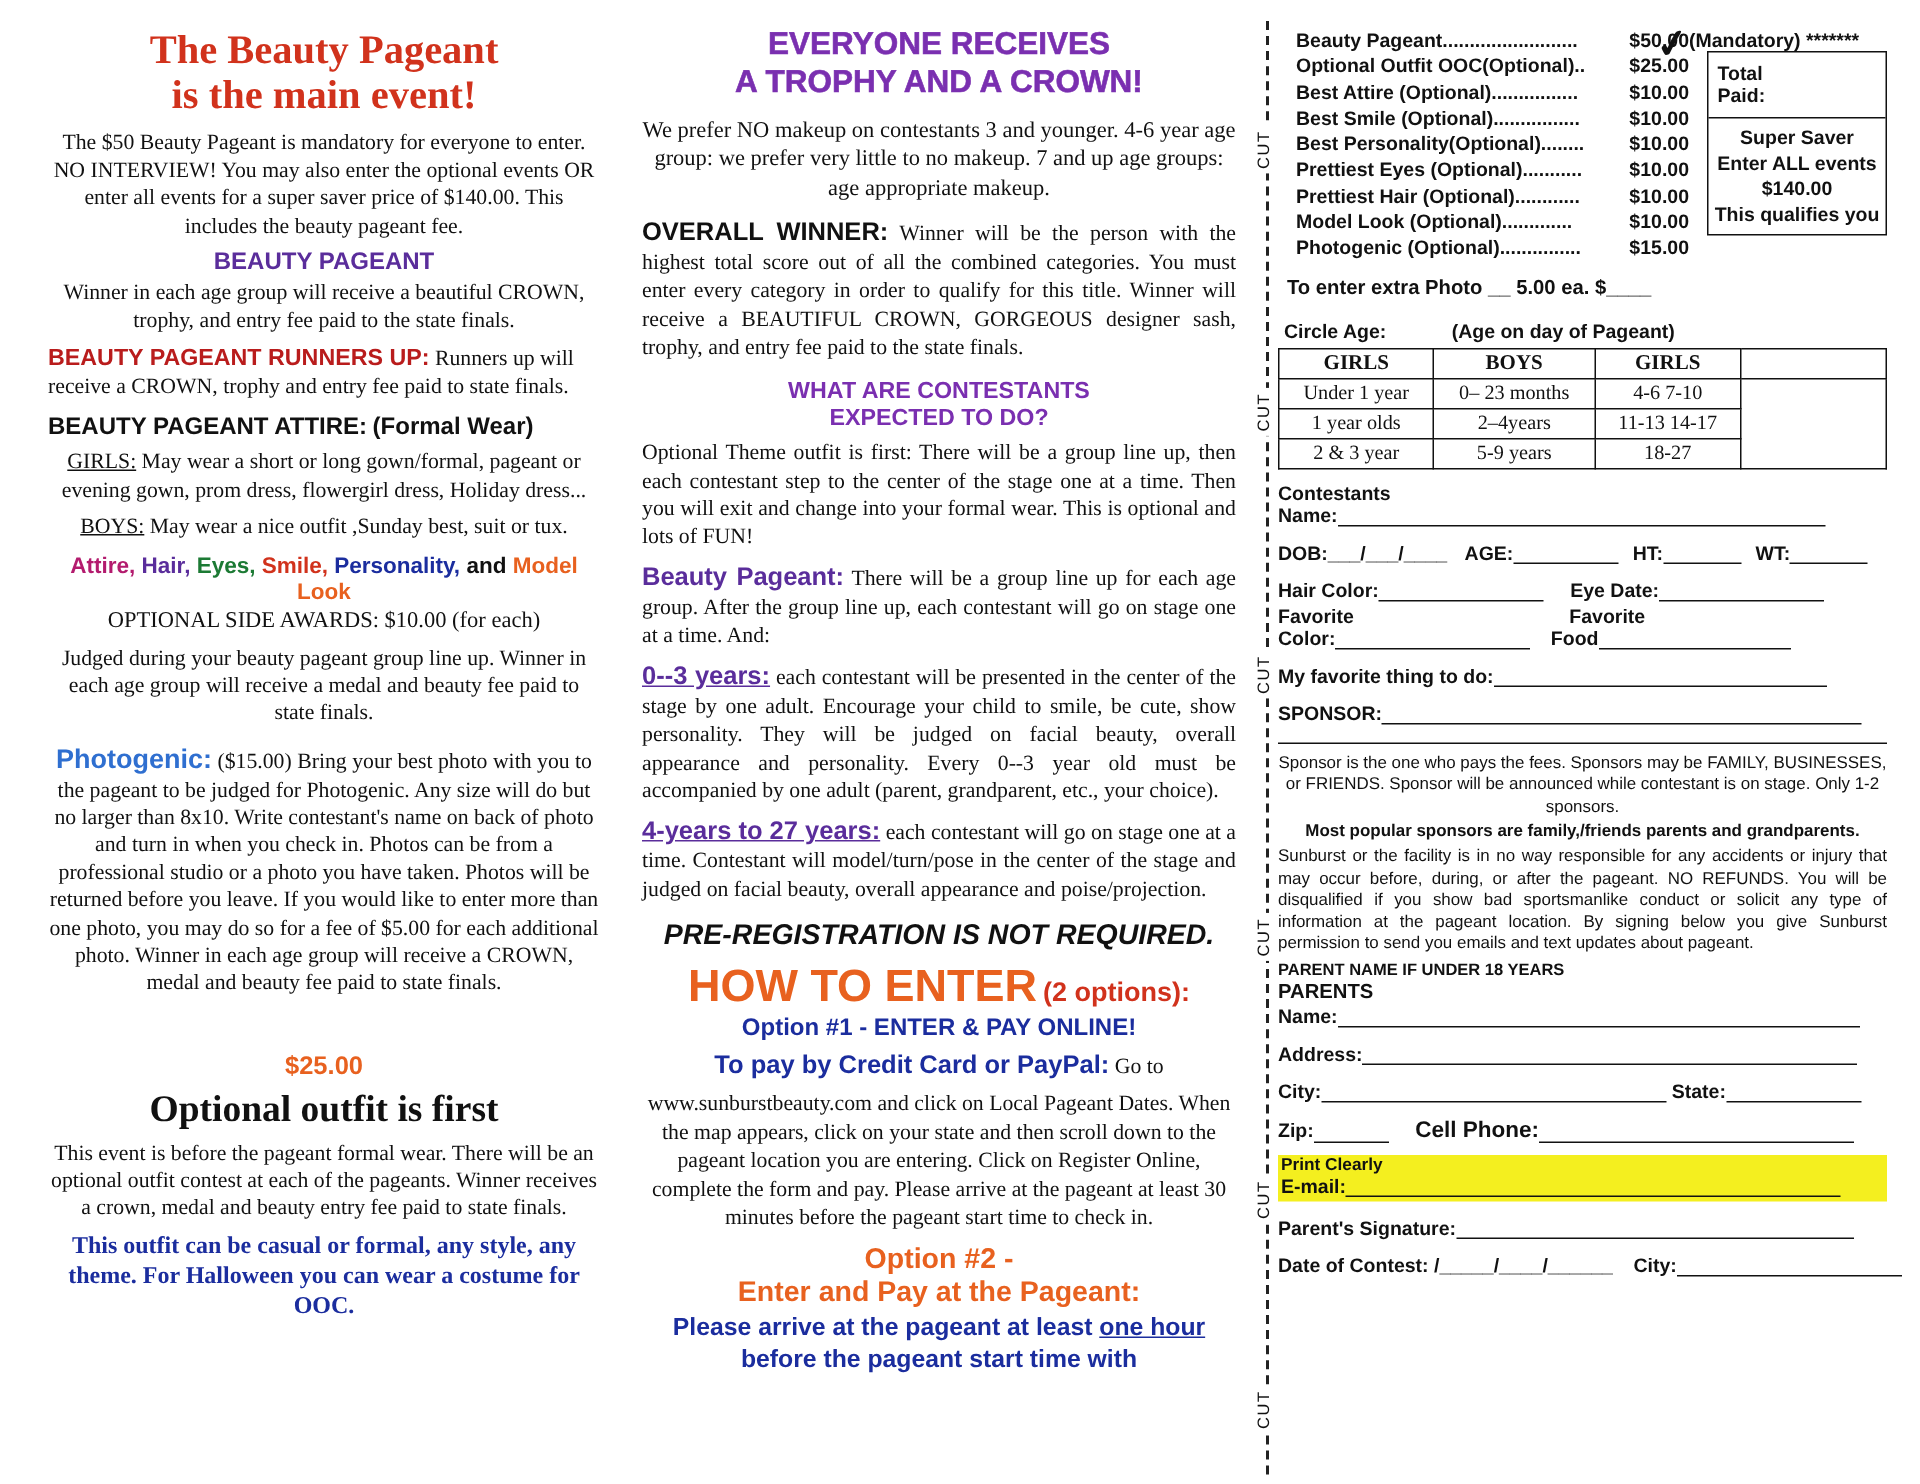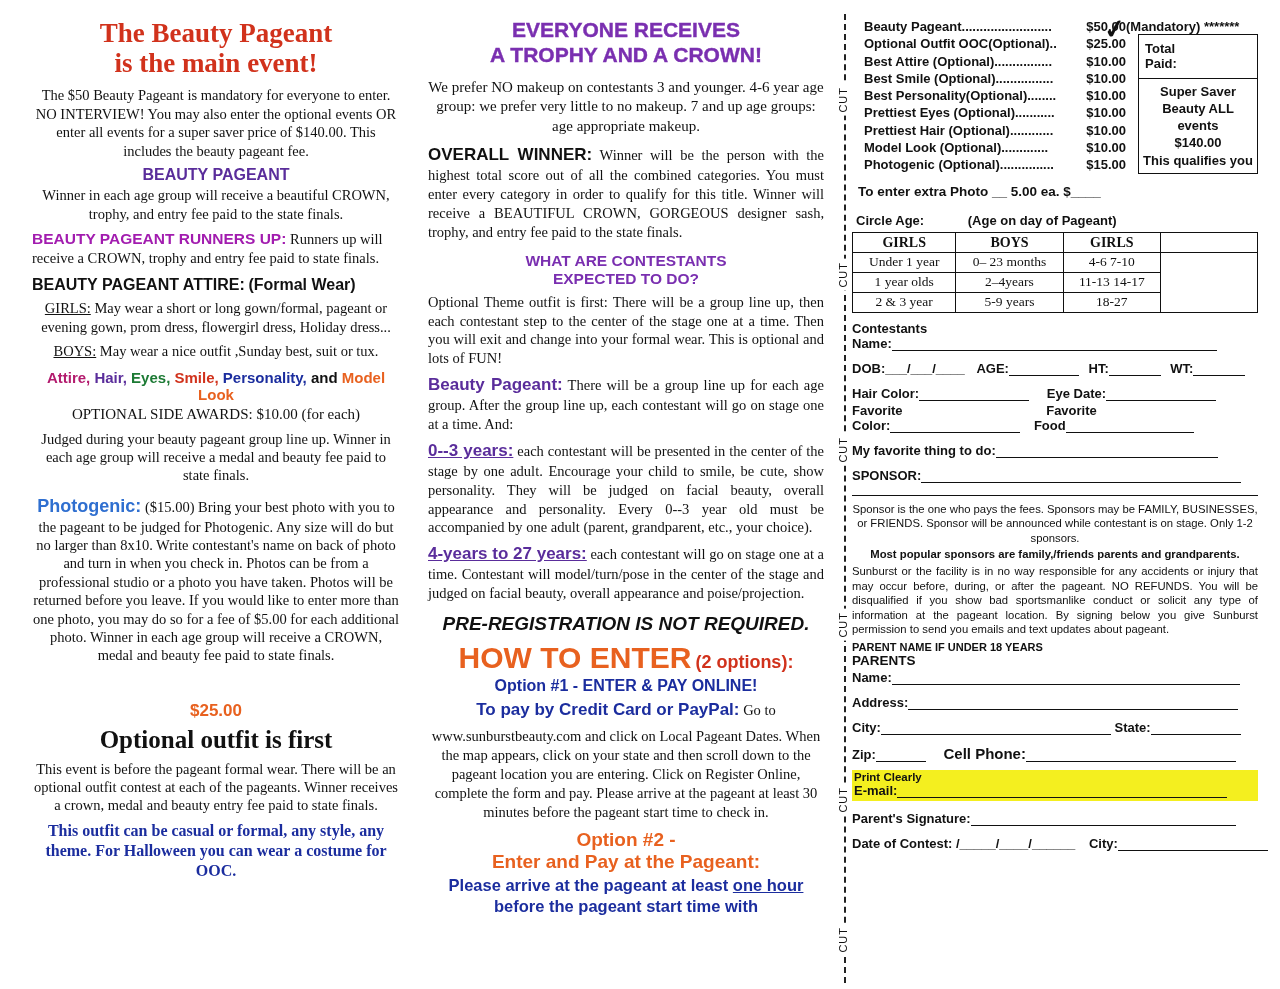--- a/index.html
+++ b/index.html
@@ -72,21 +72,21 @@
   .c1 .left { text-align: left; }
   .hdr-purple {
     color: #5a2d9b;
     font-weight: bold;
     font-size: 16px;
     text-align: center;
     margin: 4px 0 2px 0;
     font-family: "Liberation Sans", sans-serif;
   }
   .hdr-orange {
-    color: #a21caf;
+    color: #b91c1c;
     font-weight: bold;
     font-size: 15.5px;
     font-family: "Liberation Sans", sans-serif;
   }
   .hdr-black {
     font-weight: bold;
     font-size: 16px;
     font-family: "Liberation Sans", sans-serif;
   }
   .hdr-multi {
@@ -498,21 +498,21 @@
         <span class="nm">Photogenic (Optional)...............</span>
         <span class="amt">$15.00</span>
       </div>
 
       <span class="checkmark">✓</span>
 
       <div class="box-total">
         <div class="t1">Total<br>Paid:</div>
         <div class="t2">
           <span>Super Saver</span><br>
-          <span>Beauty ALL events</span><br>
+          <span>Enter ALL events</span><br>
           <span>$140.00</span><br>
           <span>This qualifies you</span>
         </div>
       </div>
     </div>
 
     <div class="extra-photo">To enter extra Photo __  5.00 ea. $____</div>
 
     <div class="circle-age-label">
       <span>Circle Age:</span>

